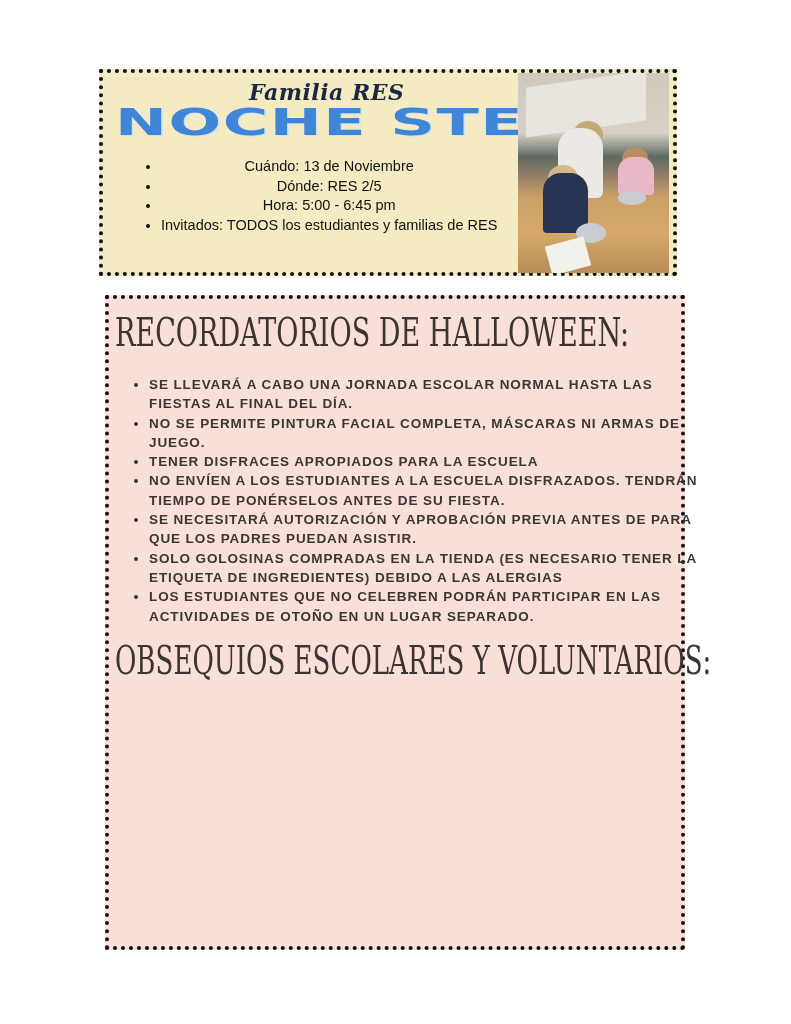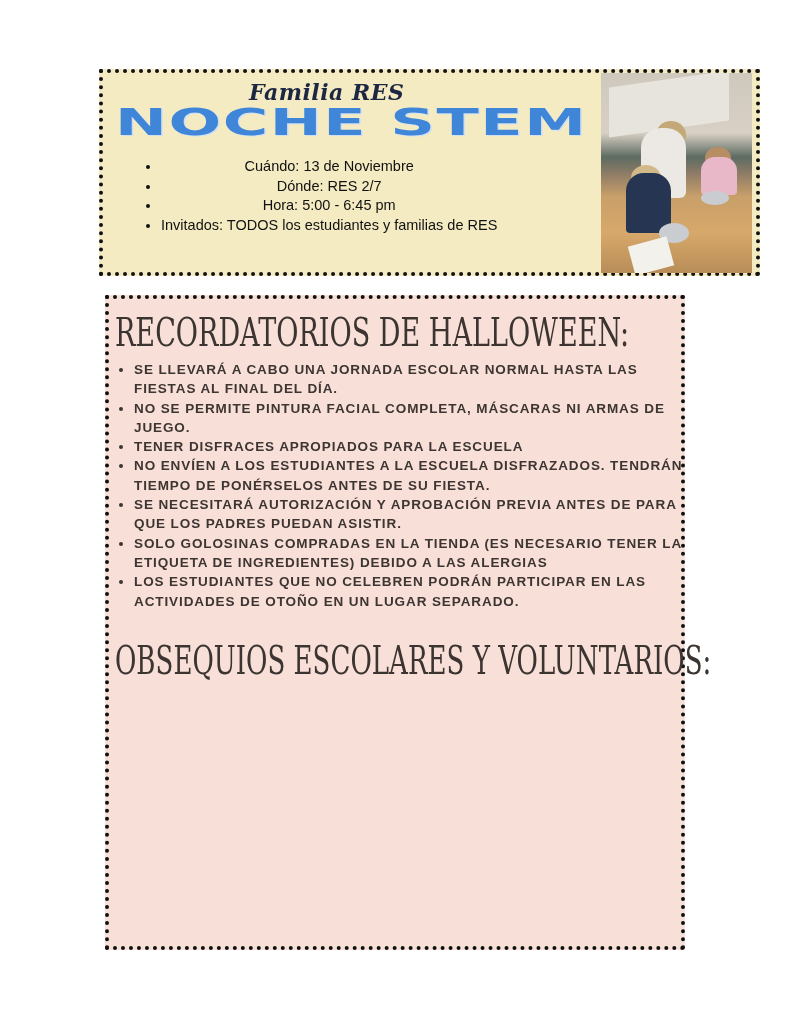--- a/index.html
+++ b/index.html
@@ -3,21 +3,21 @@
   <meta charset="utf-8">
   <style>
     html, body { margin: 0; padding: 0; }
     body {
       width: 791px; height: 1024px; background: #ffffff;
       position: relative; overflow: hidden;
       font-family: "Liberation Sans", sans-serif;
     }
     .event-card {
       position: absolute; left: 99px; top: 69px;
-      width: 661px; height: 207px; box-sizing: border-box;
+      width: 578px; height: 207px; box-sizing: border-box;
       background: #f4ebc3;
       border: 4px dotted #111;
     }
     .subtitle {
       position: absolute; left: 146px; top: 6px;
       font-family: "DejaVu Serif", serif; font-style: italic; font-weight: bold;
       font-size: 22px; color: #1d2742; letter-spacing: 0.5px;
     }
     .big-title {
       position: absolute; left: 12px; top: 30px;
@@ -58,41 +58,41 @@
     .section-heading {
       position: absolute; left: 6px;
       font-family: "DejaVu Serif", serif; font-weight: normal;
       color: #3b3431; font-size: 33px; line-height: 1;
       transform-origin: left top; letter-spacing: 0px; white-space: nowrap;
     }
     .h1 { top: 14px; transform: scaleX(0.82) scaleY(1.18); }
     .h2 { top: 342px; transform: scaleX(0.79) scaleY(1.18); }
     .reminders {
       position: absolute; left: 6px; top: 61px; width: 560px;
-      margin: 0; padding: 0 0 0 19px;
+      margin: 15px; padding: 0 0 0 19px;
       font-size: 13.5px; font-weight: bold; color: #3d3532;
       letter-spacing: 0.9px; line-height: 19.3px;
     }
     .reminders li { margin: 0; }
     .gifts-body {
       position: absolute; left: 14px; top: 388px; width: 545px;
       font-size: 14.5px; font-weight: bold; color: #57504d;
       letter-spacing: 1.6px; line-height: 22.3px; margin: 0;
     }
     .gifts-body p { margin: 0; }
   </style>
 </head>
 <body>
 
 <div class="event-card">
   <div class="subtitle">Familia RES</div>
   <div class="big-title">NOCHE STEM</div>
   <ul class="details">
     <li>Cuándo: 13 de Noviembre</li>
-    <li>Dónde: RES 2/7</li>
+    <li>Dónde: RES 2/5</li>
     <li>Hora: 5:00 - 6:45 pm</li>
     <li>Invitados: TODOS los estudiantes y familias de RES</li>
   </ul>
   <div class="photo" title="students-doing-stem-activity-photo">
     <div class="board"></div>
     <div class="adult-hair"></div>
     <div class="adult"></div>
     <div class="kid2-hair"></div>
     <div class="kid2"></div>
     <div class="kid1-hair"></div>

